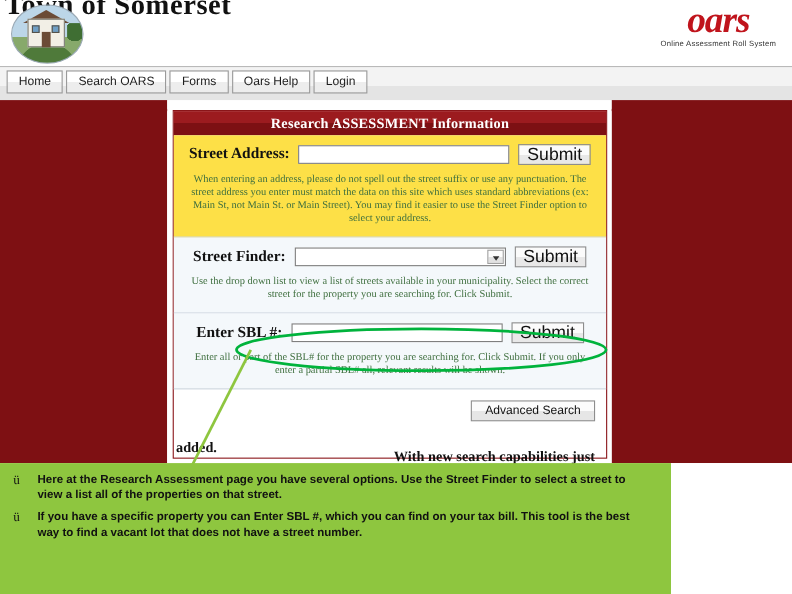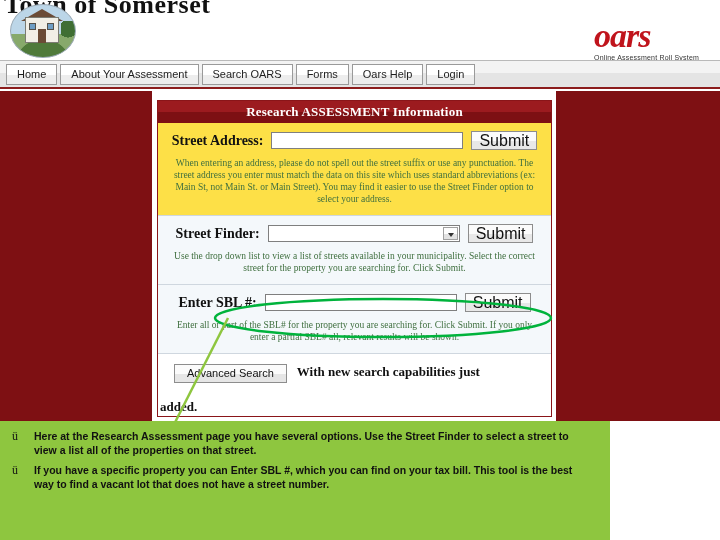--- a/index.html
+++ b/index.html
@@ -52,34 +52,34 @@
   .crest .door {
     position:absolute; left:27px; top:24px; width:8px; height:14px; background:#6b4b36;
   }
   .crest .win { position:absolute; width:7px; height:7px; background:#6f9ec4; border:1px solid #55524b;}
   .crest .tree {
     position:absolute; left:50px; top:16px; width:14px; height:22px;
     background:radial-gradient(circle at 50% 35%, #3f6e33 0 55%, rgba(0,0,0,0) 56%);
   }
 
   .oars-logo {
-    position:absolute; right:8px; top:19px; width:118px; height:50px; text-align:left;
+    position:absolute; right:8px; top:2px; width:118px; height:50px; text-align:center;
   }
   .oars-word {
     font-family:"Liberation Serif", serif;
     font-weight:bold; font-style:italic; font-size:34px;
     color:#c0141c; line-height:34px; letter-spacing:-1px;
   }
   .oars-sub {
     font-size:7px; color:#333333; margin-top:1px; letter-spacing:0.2px;
   }
 
   
   .navbar {
-    position:absolute; left:0; top:60px; width:720px; height:29px;
+    position:absolute; left:0; top:60px; width:720px; height:41px;
     background:linear-gradient(#f3f3f3 0 45%, #e4e4e4 46% 100%);
     border-top:1px solid #b9b9b9;
     border-bottom:2px solid #8b1c1c;
   }
   .navbar-inner { position:absolute; left:6px; top:3px; display:flex; gap:3px; }
   .nav-item {
     height:21px; line-height:19px; padding:0 10px;
     background:linear-gradient(#ffffff 0 50%, #ededed 51% 100%);
     border:1px solid #9a9a9a;
     font-size:11px; color:#1d1d1d; cursor:pointer;
@@ -151,21 +151,21 @@
     font-size:16px; color:#111; cursor:pointer;
     font-family:"Liberation Sans", sans-serif;
   }
   .helptext {
     margin-top:7px;
     text-align:center; font-size:9.5px; color:#3f6f3f;
     font-family:"Liberation Serif", serif;
     line-height:12px;
   }
   .adv-row {
-    display:flex; align-items:flex-start; gap:10px; padding:10px 10px 4px 16px;
+    display:flex; align-items:flex-end; gap:24px; padding:10px 10px 4px 16px;flex-direction:column;
   }
   .adv-btn {
     height:19px; line-height:17px; padding:0 12px;
     background:linear-gradient(#fbfbfb 0 50%, #e6e6e6 51% 100%);
     border:1px solid #8d8d8d; font-size:11px; color:#111;
     font-family:"Liberation Sans", sans-serif; cursor:pointer;
   }
   .adv-text {
     font-family:"Liberation Serif", serif;
     font-weight:bold; font-size:13px; color:#111;
@@ -215,21 +215,20 @@
 
   <div class="oars-logo">
     <div class="oars-word">oars</div>
     <div class="oars-sub">Online Assessment Roll System</div>
   </div>
 </div>
 
 <div class="navbar">
   <div class="navbar-inner">
     <div class="nav-item">Home</div>
-    <div class="nav-item">About Your Assessment</div>
     <div class="nav-item">Search OARS</div>
     <div class="nav-item">Forms</div>
     <div class="nav-item">Oars Help</div>
     <div class="nav-item">Login</div>
   </div>
 </div>
 
 <div class="leftstrip"></div>
 <div class="rightstrip"></div>
 <div class="content-bg"></div>

